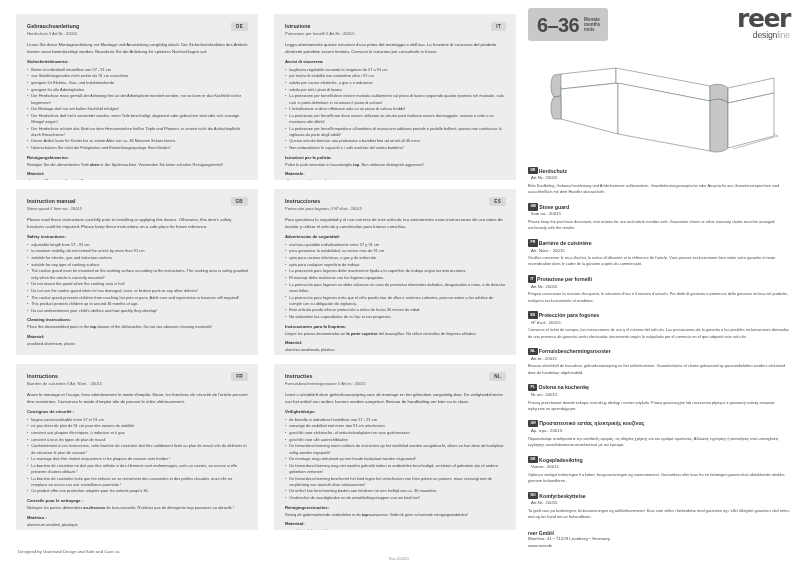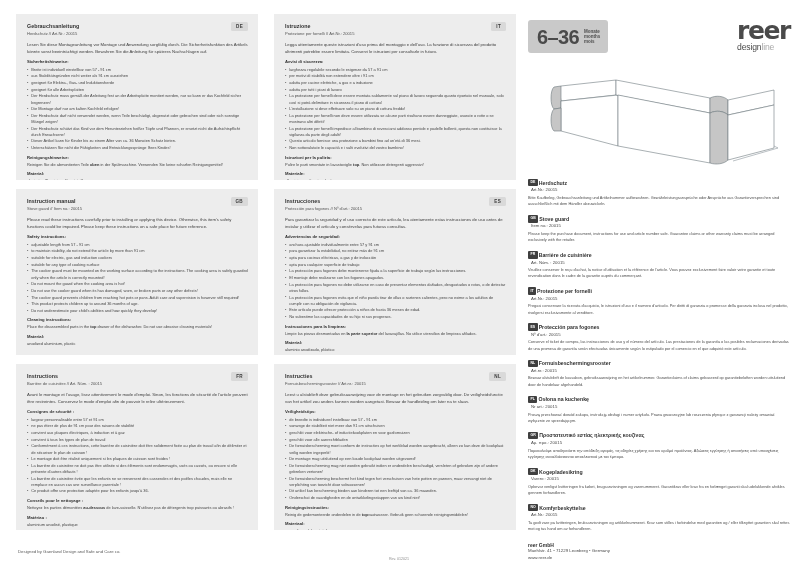--- a/index.html
+++ b/index.html
@@ -91,21 +91,21 @@
     font-size: 3.95px;
     line-height: 1.55;
     color: #454545;
     margin-top: 1.2px;
   }
   .para b { color: #2f2f2f; }
 
   
   .right {
     position: absolute;
-    left: 528px; top: 20px;
+    left: 528px; top: 8px;
     width: 262px; height: 545px;
   }
   .right-head {
     display: flex;
     align-items: flex-start;
     justify-content: space-between;
     height: 40px;
   }
   .age-badge {
     background: #c9c9c9;
@@ -123,21 +123,21 @@
     letter-spacing: -0.6px;
     line-height: 1;
   }
   .age-units { line-height: 1.18; }
   .age-units span {
     display: block;
     font-size: 4.5px;
     color: #4d4d4d;
     font-weight: bold;
   }
-  .logo-wrap { text-align: left; padding-top: 1px; }
+  .logo-wrap { text-align: right; padding-top: 1px; }
   .logo-reer {
     font-size: 25px;
     font-weight: bold;
     color: #4a4a4a;
     letter-spacing: -1.4px;
     line-height: .82;
     font-family: "DejaVu Sans", sans-serif;
   }
   .logo-sub {
     font-size: 8.6px;

